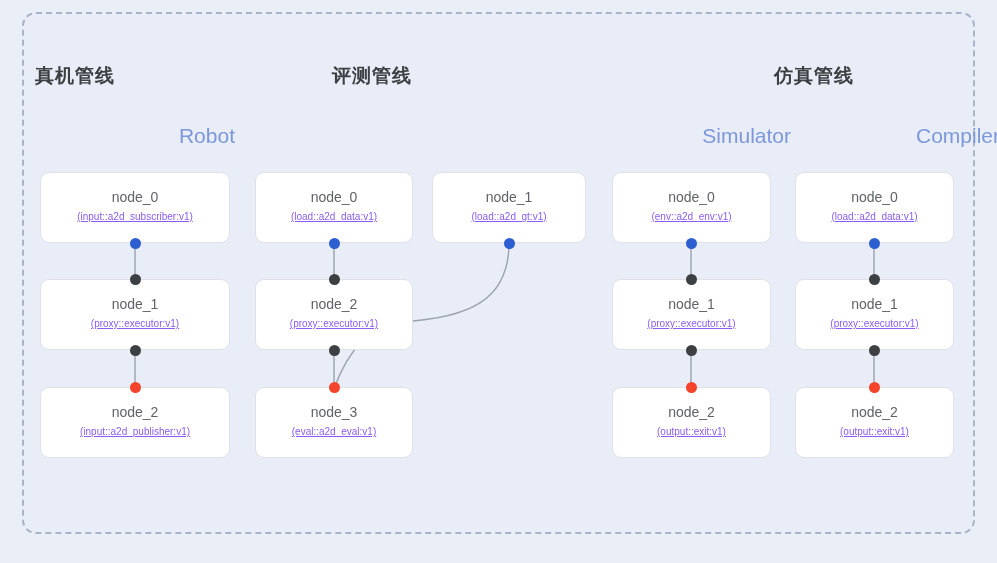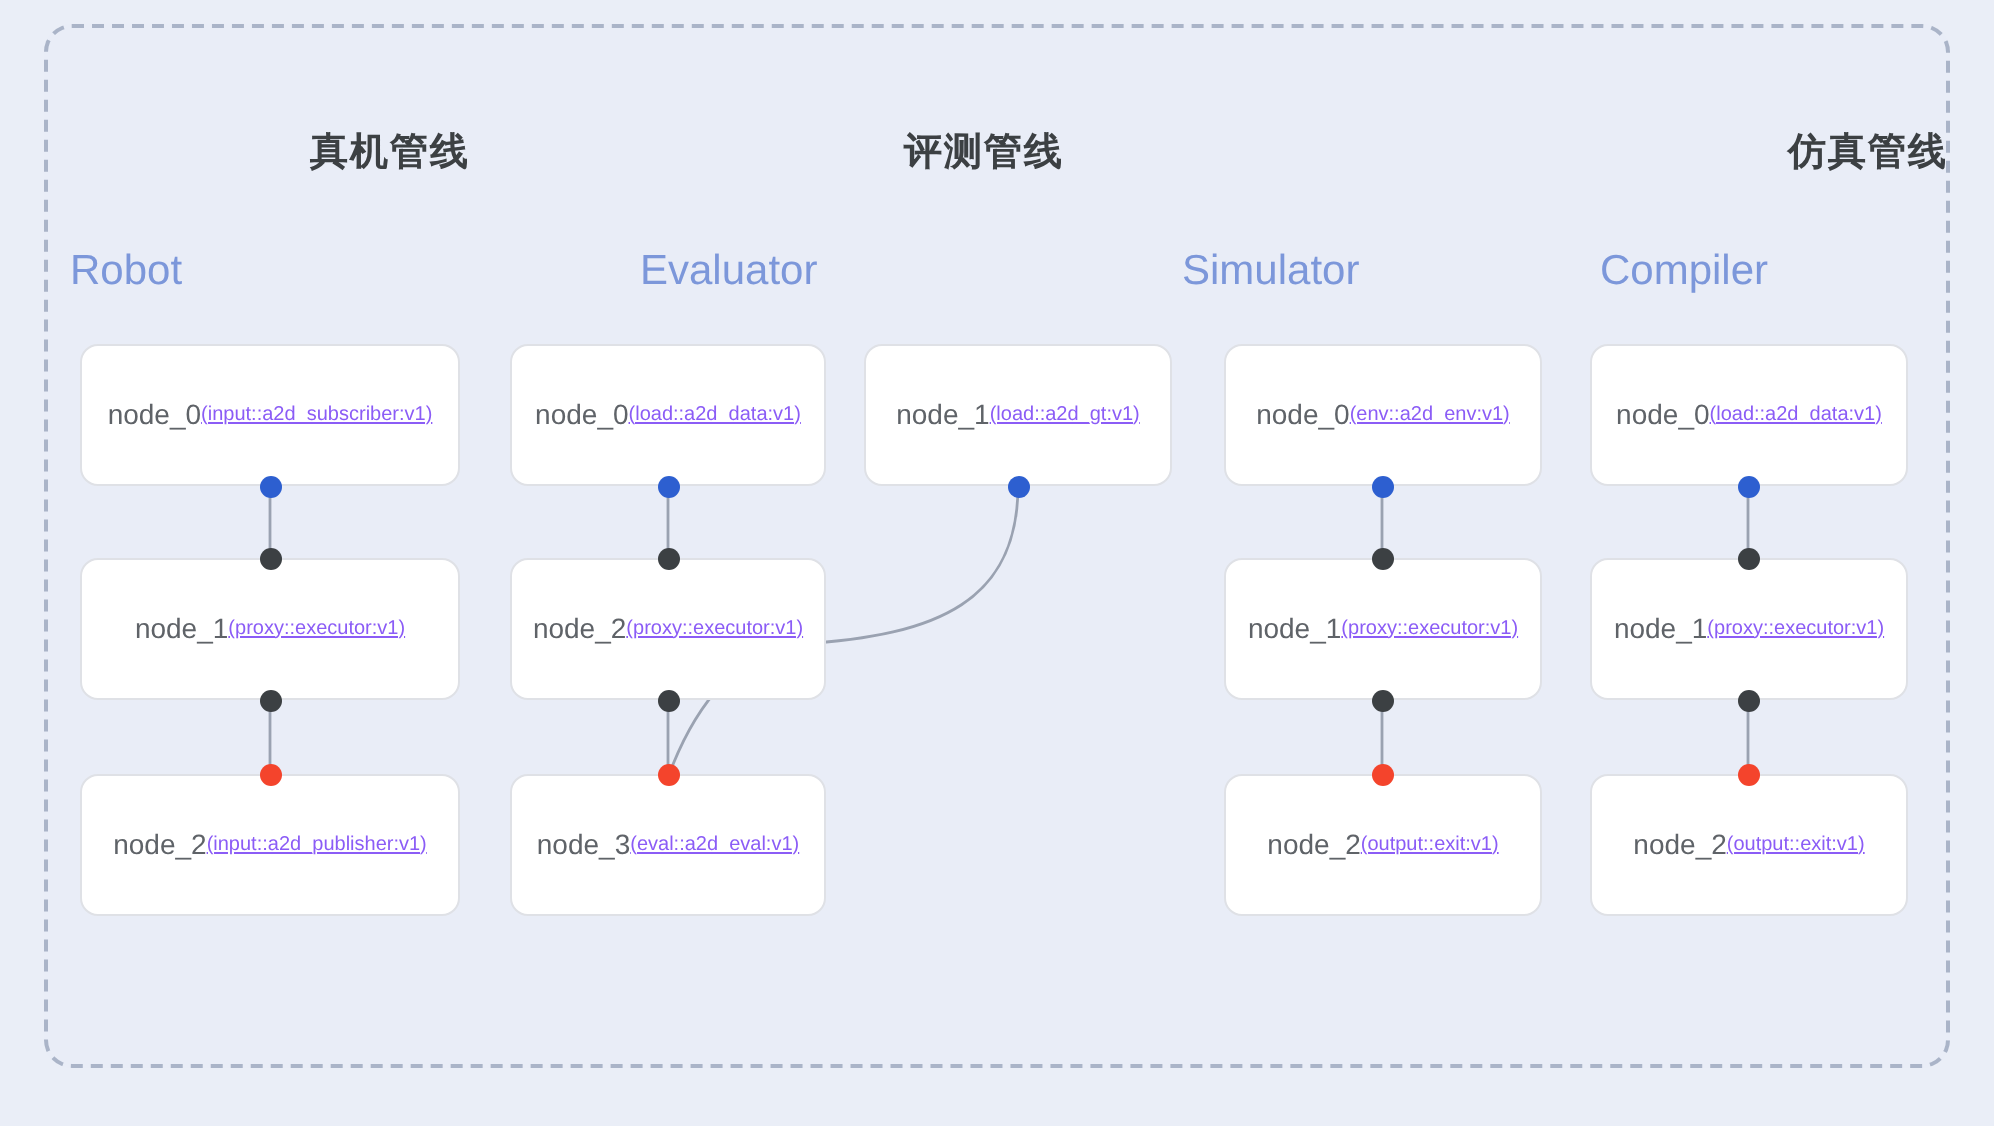--- a/index.html
+++ b/index.html
@@ -39,46 +39,47 @@
     top: 0;
     width: 997px;
     height: 563px;
     pointer-events: none;
     z-index: 1;
   }
 
   
   .col-title-cn {
     position: absolute;
-    text-align: right;
+    text-align: left;
     font-size: 19px;
     font-weight: bold;
     color: #3c4043;
     letter-spacing: 1px;
     white-space: nowrap;
     z-index: 3;
   }
   .col-title-en {
     position: absolute;
-    text-align: left;
+    text-align: right;
     font-size: 21px;
     font-weight: normal;
     color: #7c97da;
     white-space: nowrap;
     z-index: 3;
   }
 
   
   .node-card {
     position: absolute;
     box-sizing: border-box;
     background: #ffffff;
     border: 1px solid #dfe1e6;
     border-radius: 9px;
     display: flex;
+    flex-direction: column;
     align-items: center;
     justify-content: center;
     z-index: 2;
     box-shadow: 0 0 0 0 rgba(0,0,0,0);
   }
   .node-id {
     font-size: 14px;
     color: #5f6368;
     line-height: 19px;
     white-space: nowrap;
@@ -128,21 +129,20 @@
       <line x1="874" y1="350" x2="874" y2="386"></line>
 
       <path d="M 509 243 C 509 300 470 318 400 322 C 370 324 348 352 335 386"></path>
     </g>
   </svg>
 
   <div class="col-title-cn" style="left:35px; top:63px; width:200px;">真机管线</div>
   <div class="col-title-en" style="left:35px; top:124px; width:200px;">Robot</div>
 
   <div class="col-title-cn" style="left:332px; top:63px; width:200px;">评测管线</div>
-  <div class="col-title-en" style="left:320px; top:124px; width:200px;">Evaluator</div>
 
   <div class="col-title-en" style="left:591px; top:124px; width:200px;">Simulator</div>
 
   <div class="col-title-cn" style="left:774px; top:63px; width:200px;">仿真管线</div>
   <div class="col-title-en" style="left:800px; top:124px; width:200px;">Compiler</div>
 
   <div class="node-card" style="left:40px; top:172px; width:190px; height:71px;">
     <div class="node-id">node_0</div>
     <div class="node-type">(input::a2d_subscriber:v1)</div>
   </div>

